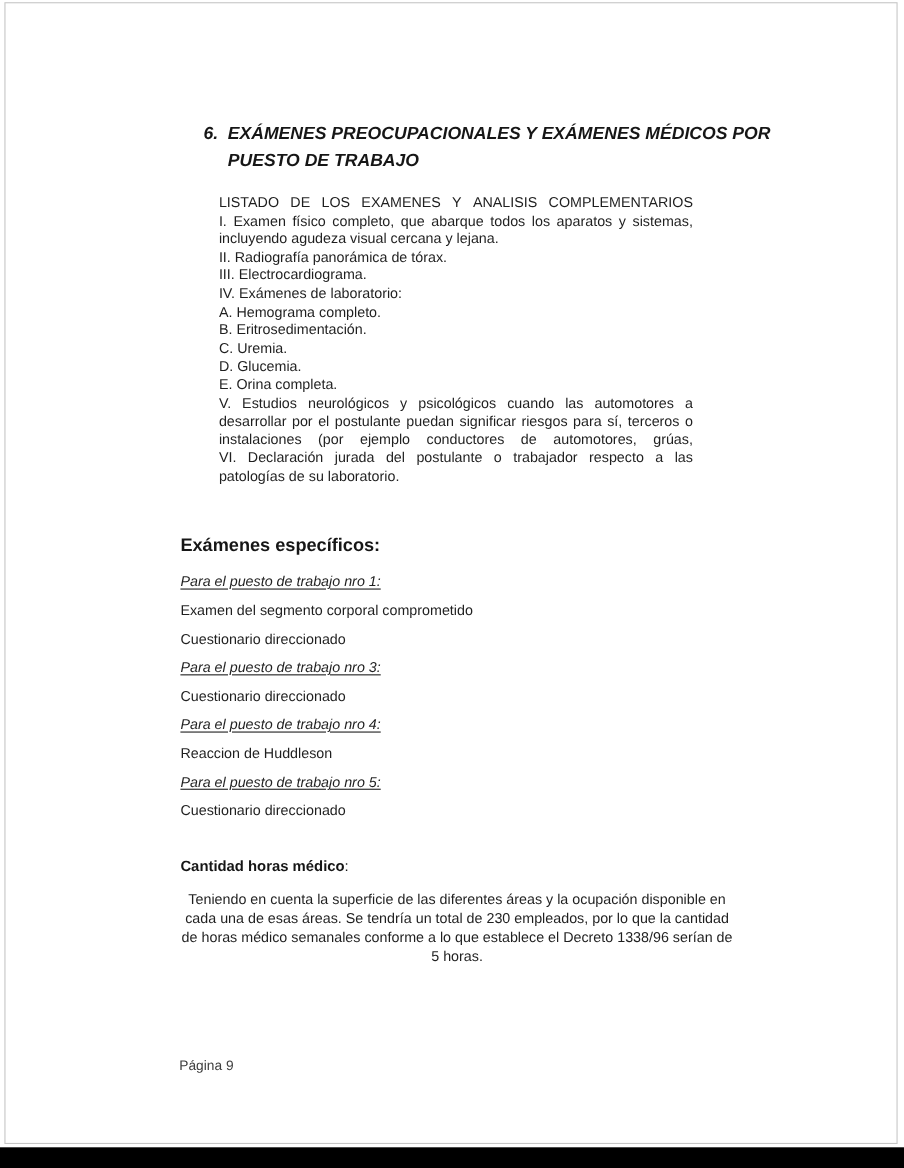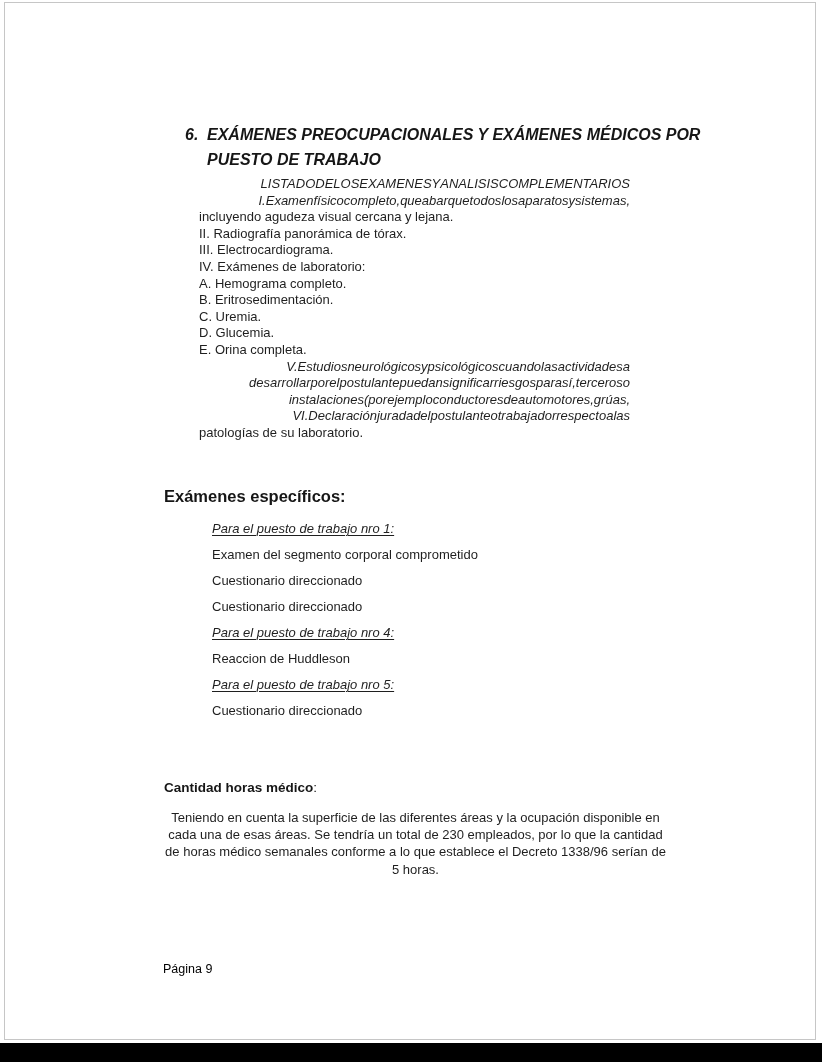--- a/index.html
+++ b/index.html
@@ -8,49 +8,49 @@
     font-family:"Liberation Sans", sans-serif; color:#1f1f1f; overflow:hidden;
   }
   .page-border {
     position:absolute; left:4px; top:2px; width:812px; height:1038px;
     border:1px solid #c6c6c6; background:#ffffff; box-sizing:border-box;
   }
   .bottom-bar {
     position:absolute; left:0; bottom:0; width:822px; height:19px; background:#000000;
   }
   .sec-heading {
-    position:absolute; left:185px; top:122px; width:500px;
+    position:absolute; left:185px; top:109px; width:500px;
     font-size:16px; font-weight:bold; font-style:italic; line-height:25px;
     color:#161616; padding-left:22px; text-indent:-22px;
   }
   .sec-heading .num { display:inline-block; width:22px; text-indent:0; font-style:italic; }
   .body-block {
     position:absolute; left:199px; top:176px; width:431px;
     font-size:13px; color:#1f1f1f;
   }
   .line { height:16.6px; line-height:16.6px; white-space:nowrap; }
-  .line.just { display:flex; justify-content:flex-end; white-space:normal;font-style:italic; }
+  .line.just { display:flex; justify-content:space-between; white-space:normal; }
   .line.just span { white-space:nowrap; }
   .spec-heading {
     position:absolute; left:164px; top:487px;
     font-size:16.5px; font-weight:bold; color:#161616;
   }
-  .spec-block { position:absolute; left:164px; top:516px; font-size:13px;margin-left:48px; }
+  .spec-block { position:absolute; left:164px; top:516px; font-size:13px; }
   .spec-line { height:26px; line-height:26px; white-space:nowrap; }
   .jobhead {
     font-style:italic; text-decoration:underline;
     text-decoration-thickness:1px; text-underline-offset:2px;
   }
   .hours-heading { position:absolute; left:164px; top:780px; font-size:13.5px; color:#161616; }
   .hours-heading .b { font-weight:bold; }
   .hours-para {
     position:absolute; left:164px; top:809px; width:503px;
     font-size:13px; line-height:17.2px; color:#1f1f1f;text-align:center;
   }
-  .footer-label { position:absolute; left:163px; top:962px; font-size:12.5px; color:#000000; }
+  .footer-label { position:absolute; left:163px; top:962px; font-size:12.5px; color:#404040; }
 </style>
 </head>
 <body>
 
 <div class="viewport">
   <div class="page-border"></div>
 
   <div class="sec-heading">
     <span class="num">6.</span><span>EXÁMENES PREOCUPACIONALES Y EXÁMENES MÉDICOS POR PUESTO DE TRABAJO</span>
   </div>
@@ -88,21 +88,21 @@
     <div class="line">D. Glucemia.</div>
     <div class="line">E. Orina completa.</div>
     <div class="line just">
         <span>V.</span>
         <span>Estudios</span>
         <span>neurológicos</span>
         <span>y</span>
         <span>psicológicos</span>
         <span>cuando</span>
         <span>las</span>
-        <span>actividades</span>
+        <span>automotores</span>
         <span>a</span>
       </div>
     <div class="line just">
         <span>desarrollar</span>
         <span>por</span>
         <span>el</span>
         <span>postulante</span>
         <span>puedan</span>
         <span>significar</span>
         <span>riesgos</span>
@@ -134,20 +134,21 @@
       </div>
     <div class="line">patologías de su laboratorio.</div>
   </div>
 
   <div class="spec-heading">Exámenes específicos:</div>
 
   <div class="spec-block">
     <div class="spec-line jobhead">Para el puesto de trabajo nro 1:</div>
     <div class="spec-line">Examen del segmento corporal comprometido</div>
     <div class="spec-line">Cuestionario direccionado</div>
+    <div class="spec-line jobhead">Para el puesto de trabajo nro 3:</div>
     <div class="spec-line">Cuestionario direccionado</div>
     <div class="spec-line jobhead">Para el puesto de trabajo nro 4:</div>
     <div class="spec-line">Reaccion de Huddleson</div>
     <div class="spec-line jobhead">Para el puesto de trabajo nro 5:</div>
     <div class="spec-line">Cuestionario direccionado</div>
   </div>
 
   <div class="hours-heading">
     <span class="b">Cantidad horas médico</span><span>:</span>
   </div>

